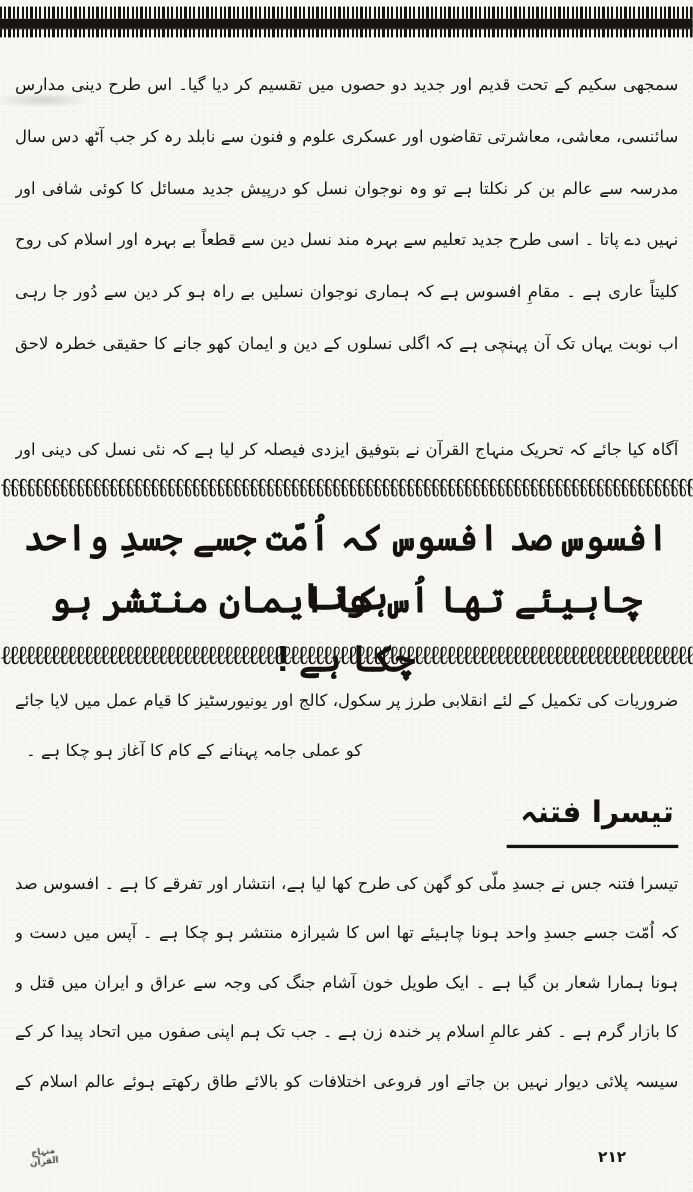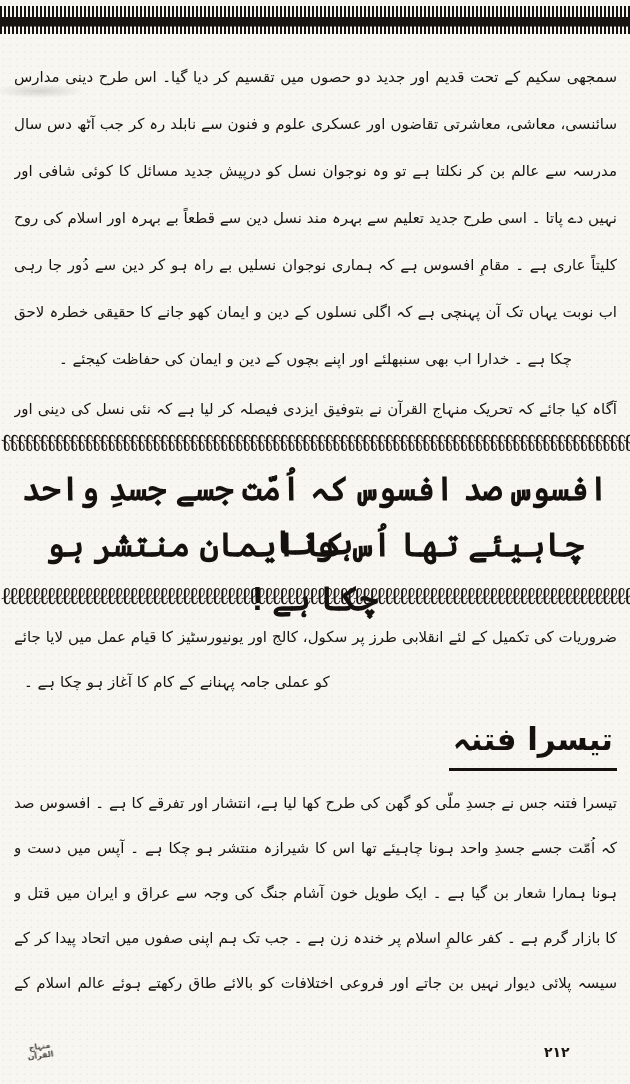--- a/index.html
+++ b/index.html
@@ -34,22 +34,22 @@
   .coil.flip{transform:scaleY(-1);}
   
   .callout{
     position:absolute;left:20px;right:20px;height:56px;line-height:54px;
     direction:rtl;text-align:center;font-weight:bold;font-size:33px;
     font-family:Liberation Sans, sans-serif;color:#14110e;
   }
   
   .heading-row{position:absolute;left:14px;right:13px;top:716px;height:64px;direction:rtl;text-align:right;}
   .heading{
-    display:inline-block;min-width:148px;text-align:left;
-    font-size:31px;font-weight:bold;line-height:46px;
+    display:inline-block;min-width:148px;text-align:right;
+    font-size:27px;font-weight:bold;line-height:46px;
     padding:0 4px 6px 4px;border-bottom:3px solid #14110e;color:#14110e;
   }
   
   .pagenum{position:absolute;top:1044px;left:544px;font-size:14px;font-weight:bold;direction:rtl;color:#1a1713;text-align:center;}
   .pubmark{
     position:absolute;top:1042px;left:18px;width:44px;font-size:8px;line-height:9px;
     direction:rtl;text-align:center;font-weight:bold;color:#2c2username:#2c2username;
     color:#2c2823;transform:rotate(-7deg);filter:blur(.3px);opacity:.85;
   }
 </style>
@@ -64,21 +64,20 @@
     <div class="tick-row short"></div>
   </div>
   <div class="smudge"></div>
 
   <div class="bodyline" style="top:56px">سمجھی سکیم کے تحت قدیم اور جدید دو حصوں میں تقسیم کر دیا گیا۔ اس طرح دینی مدارس کا طالب علم جدید</div>
   <div class="bodyline" style="top:103px">سائنسی، معاشی، معاشرتی تقاضوں اور عسکری علوم و فنون سے نابلد رہ کر جب آٹھ دس سال کے بعد</div>
   <div class="bodyline" style="top:150px">مدرسہ سے عالم بن کر نکلتا ہے تو وہ نوجوان نسل کو درپیش جدید مسائل کا کوئی شافی اور تسلی بخش جواب</div>
   <div class="bodyline" style="top:197px">نہیں دے پاتا ۔ اسی طرح جدید تعلیم سے بہرہ مند نسل دین سے قطعاً بے بہرہ اور اسلام کی روح سے</div>
   <div class="bodyline" style="top:244px">کلیتاً عاری ہے ۔ مقامِ افسوس ہے کہ ہماری نوجوان نسلیں بے راہ ہو کر دین سے دُور جا رہی ہیں ۔ اور</div>
   <div class="bodyline" style="top:291px">اب نوبت یہاں تک آن پہنچی ہے کہ اگلی نسلوں کے دین و ایمان کھو جانے کا حقیقی خطرہ لاحق ہو</div>
-  <div class="bodyline center" style="top:338px">چکا ہے ۔ خدارا اب بھی سنبھلئے اور اپنے بچوں کے دین و ایمان کی حفاظت کیجئے ۔</div>
   <div class="bodyline" style="top:382px;opacity:0"></div>
   <div class="bodyline" style="top:388px">آگاہ کیا جائے کہ تحریک منہاج القرآن نے بتوفیق ایزدی فیصلہ کر لیا ہے کہ نئی نسل کی دینی اور دنیوی</div>
 
   <div class="coil flip" style="top:428px">ℓℓℓℓℓℓℓℓℓℓℓℓℓℓℓℓℓℓℓℓℓℓℓℓℓℓℓℓℓℓℓℓℓℓℓℓℓℓℓℓℓℓℓℓℓℓℓℓℓℓℓℓℓℓℓℓℓℓℓℓℓℓℓℓℓℓℓℓℓℓℓℓℓℓℓℓℓℓℓℓℓℓℓℓℓℓℓℓℓℓℓℓℓℓℓ</div>
 
   <div class="callout" style="top:462px">افسوس صد افسوس کہ اُمّت جسے جسدِ واحد ہونا</div>
   <div class="callout" style="top:518px">چاہیئے تھا اُس کا ایمان منتشر ہو چکا ہے !</div>
 
   <div class="coil" style="top:583px">ℓℓℓℓℓℓℓℓℓℓℓℓℓℓℓℓℓℓℓℓℓℓℓℓℓℓℓℓℓℓℓℓℓℓℓℓℓℓℓℓℓℓℓℓℓℓℓℓℓℓℓℓℓℓℓℓℓℓℓℓℓℓℓℓℓℓℓℓℓℓℓℓℓℓℓℓℓℓℓℓℓℓℓℓℓℓℓℓℓℓℓℓℓℓℓ</div>
 

